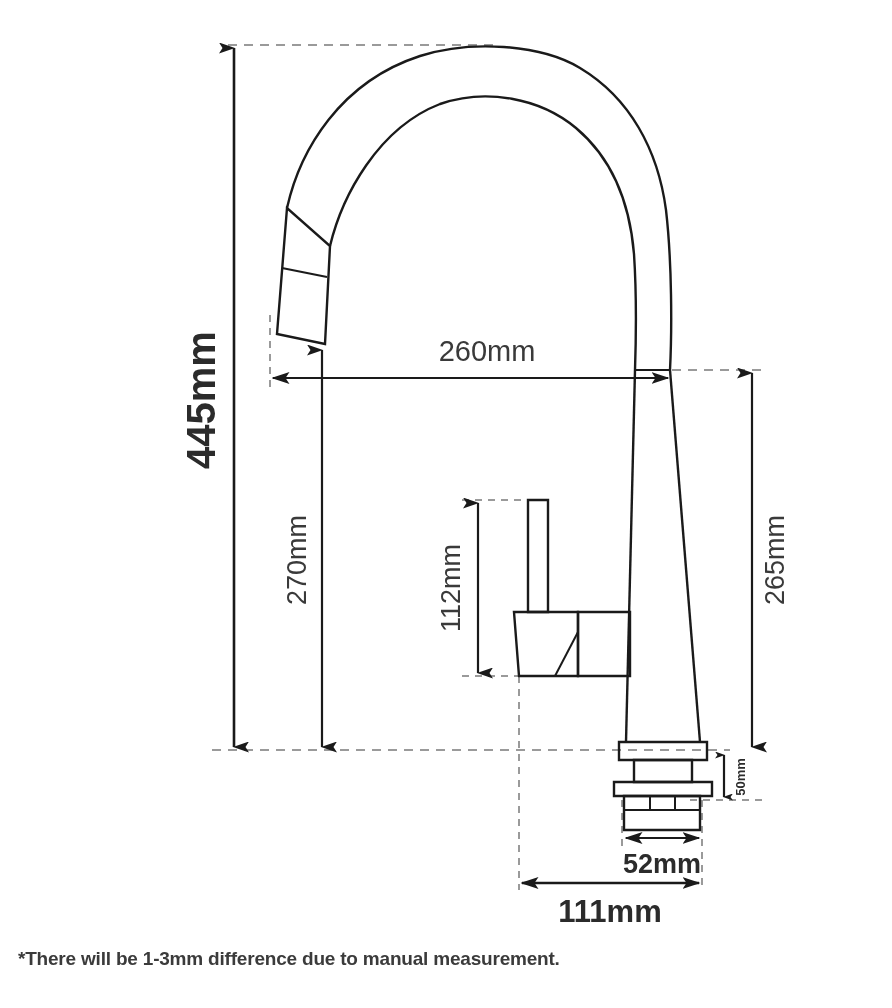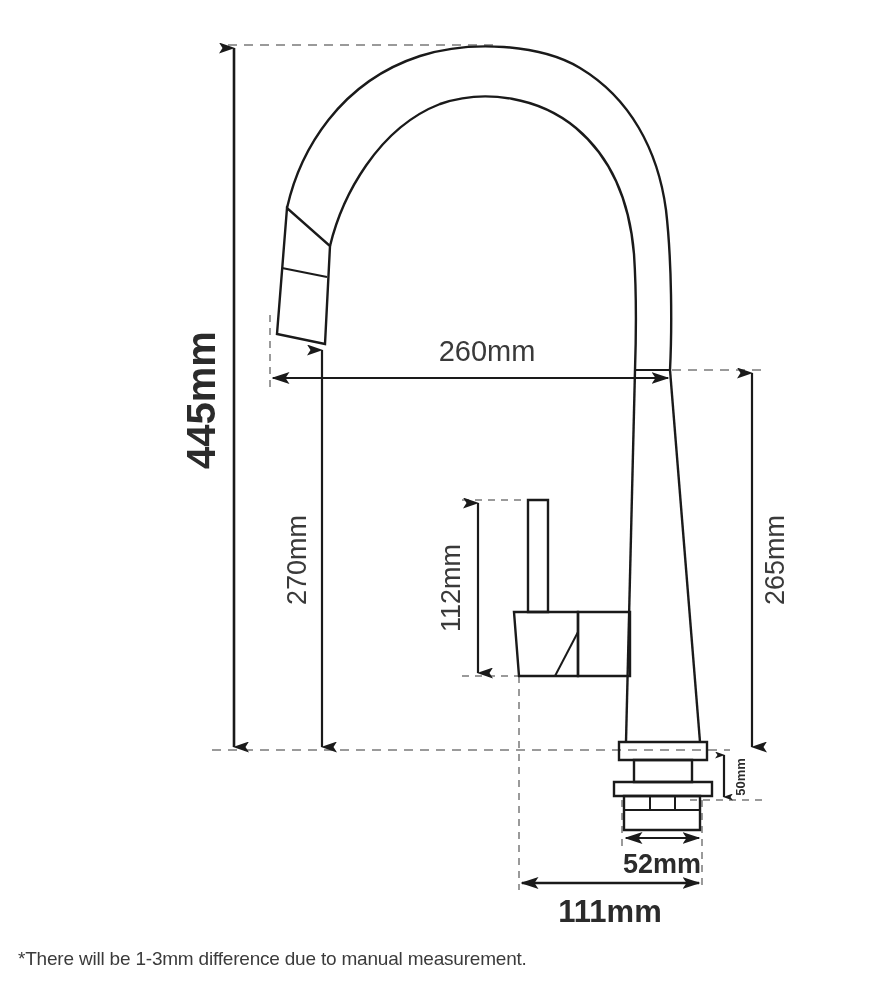--- a/index.html
+++ b/index.html
@@ -79,21 +79,21 @@
   .t-112 { font-size: 27px; font-weight: normal; }
   .t-52  { font-size: 27px; font-weight: bold; }
   .t-111 { font-size: 31px; font-weight: bold; }
   .t-50  { font-size: 13px; font-weight: bold; }
   .footnote {
     position: absolute;
     left: 18px;
     top: 948px;
     font-family: "Liberation Sans", sans-serif;
     font-size: 19px;
-    font-weight: 400;
+    font-weight: 700;
     color: #3b3b3b;
     letter-spacing: -0.2px;
     white-space: nowrap;
   }
 </style>
 </head>
 <body>
 
 <div id="drawing-root">
 

